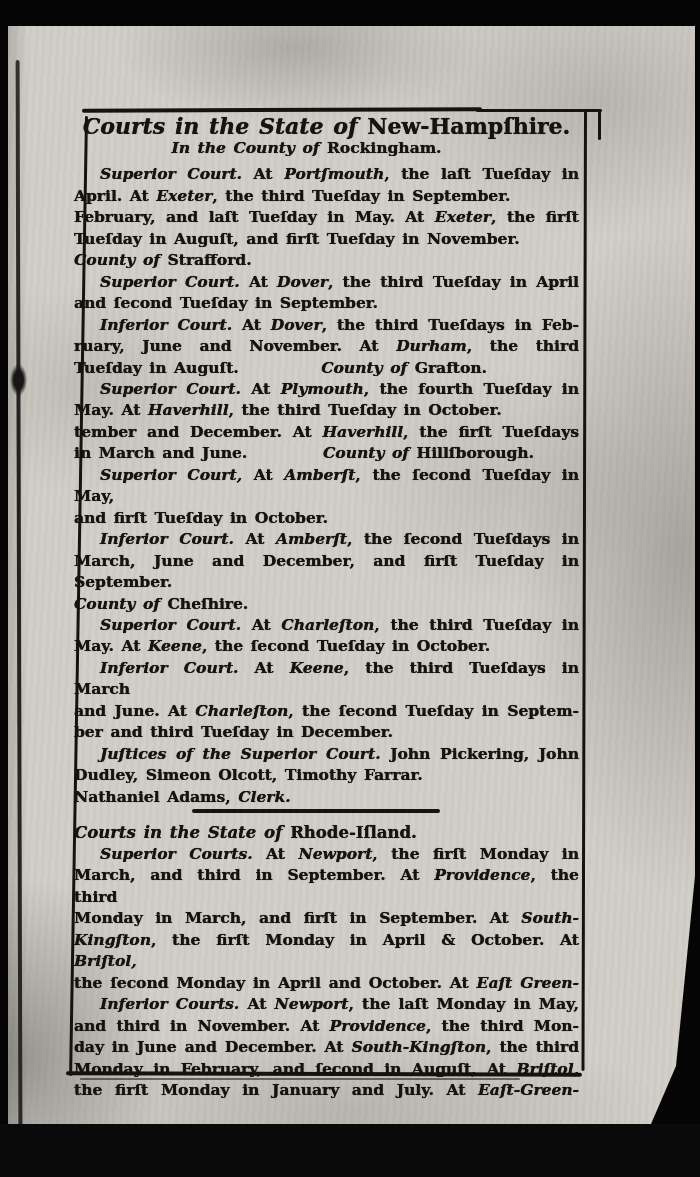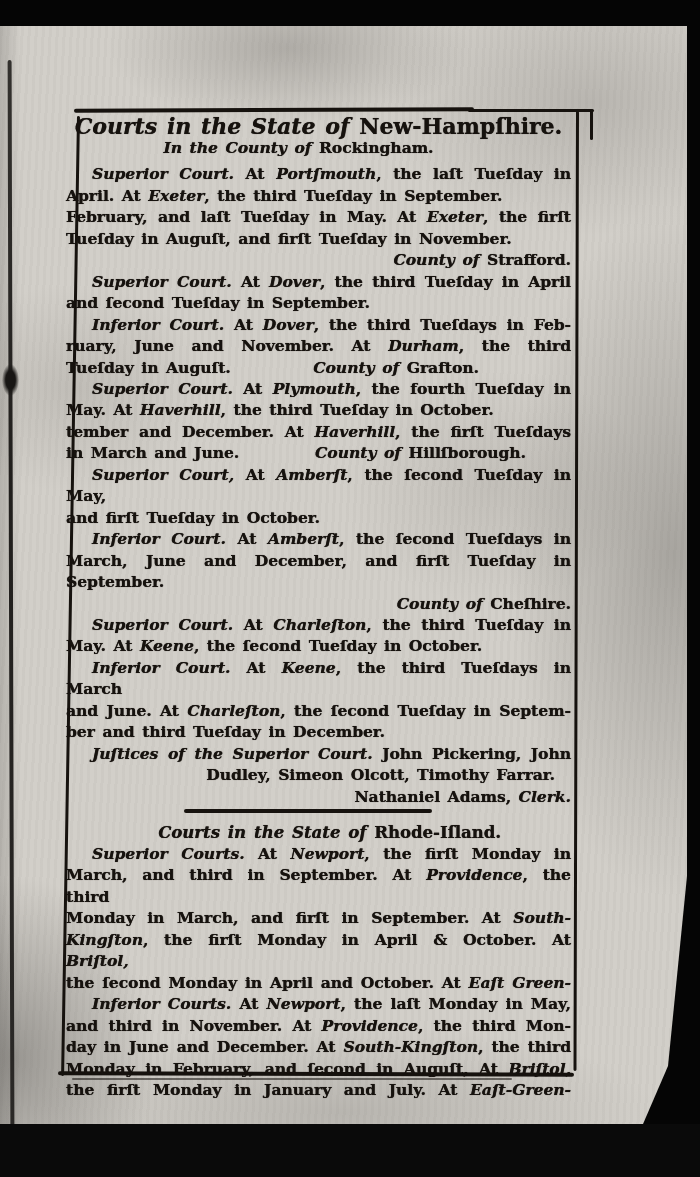--- a/index.html
+++ b/index.html
@@ -1,19 +1,19 @@
 <!DOCTYPE html>
 <html><head>
 <meta charset="utf-8">
 <style>
   html,body{margin:0;padding:0;background:#000;}
   .photo{position:relative;width:700px;height:1177px;background:#050505;overflow:hidden;
          font-family:"DejaVu Serif","Liberation Serif",serif;}
   
-  .page{position:absolute;left:0;top:26px;width:687px;height:1098px;
+  .page{position:absolute;left:8px;top:26px;width:687px;height:1098px;
         background:
           repeating-linear-gradient(93deg, rgba(110,106,100,.05) 0 3px, rgba(0,0,0,0) 3px 7px),
           radial-gradient(ellipse 260px 110px at 42% 2%,  rgba(85,82,78,.28), rgba(0,0,0,0) 70%),
           radial-gradient(ellipse 300px 190px at 86% 7%,  rgba(95,92,88,.22), rgba(0,0,0,0) 70%),
           radial-gradient(ellipse 230px 480px at 98% 48%, rgba(70,68,64,.30), rgba(0,0,0,0) 72%),
           radial-gradient(ellipse 190px 150px at 11% 33%, rgba(100,96,90,.16), rgba(0,0,0,0) 70%),
           radial-gradient(ellipse 220px 170px at 72% 42%, rgba(100,96,90,.14), rgba(0,0,0,0) 70%),
           radial-gradient(ellipse 200px 260px at 2% 94%,  rgba(60,58,55,.38), rgba(0,0,0,0) 70%),
           radial-gradient(ellipse 420px 120px at 50% 99%, rgba(80,78,74,.20), rgba(0,0,0,0) 75%),
           linear-gradient(to right, rgba(60,58,55,.20), rgba(0,0,0,0) 3%),
@@ -34,21 +34,21 @@
   .rule-bottom-a{left:58px;top:1046px;width:516px;height:4px;transform:rotate(.15deg);}
   .rule-bottom-b{left:72px;top:1052px;width:440px;height:2px;opacity:.55;}
   
   .textblock{position:absolute;left:66px;top:88px;width:505px;color:#16120e;
              font-weight:bold;font-size:15.5px;line-height:21.45px;word-spacing:.14em;
              text-shadow:0 0 .7px rgba(22,18,14,.85),.4px .4px .6px rgba(22,18,14,.35);}
   .line{min-height:21.45px;}
   .it{font-style:italic;}
   .title{font-size:22px;line-height:24px;text-align:center;}
   .subtitle{font-size:15.5px;line-height:19px;text-align:center;}
-  .center{text-align:right;}
+  .center{text-align:left;}
   .heading{}
   .ri-title{font-size:16.5px;}
   .indent{text-indent:26px;}
   .full{text-align:justify;text-align-last:justify;}
   .end{text-align:left;}
   .split{display:flex;justify-content:space-between;}
   .rule-line{height:3.5px;width:248px;background:#16120e;border-radius:2px;margin:2px 0 0 118px;}
   
   .caption-bar{position:absolute;left:0;top:1124px;width:700px;height:53px;background:#0a0a0a;}
 </style>

